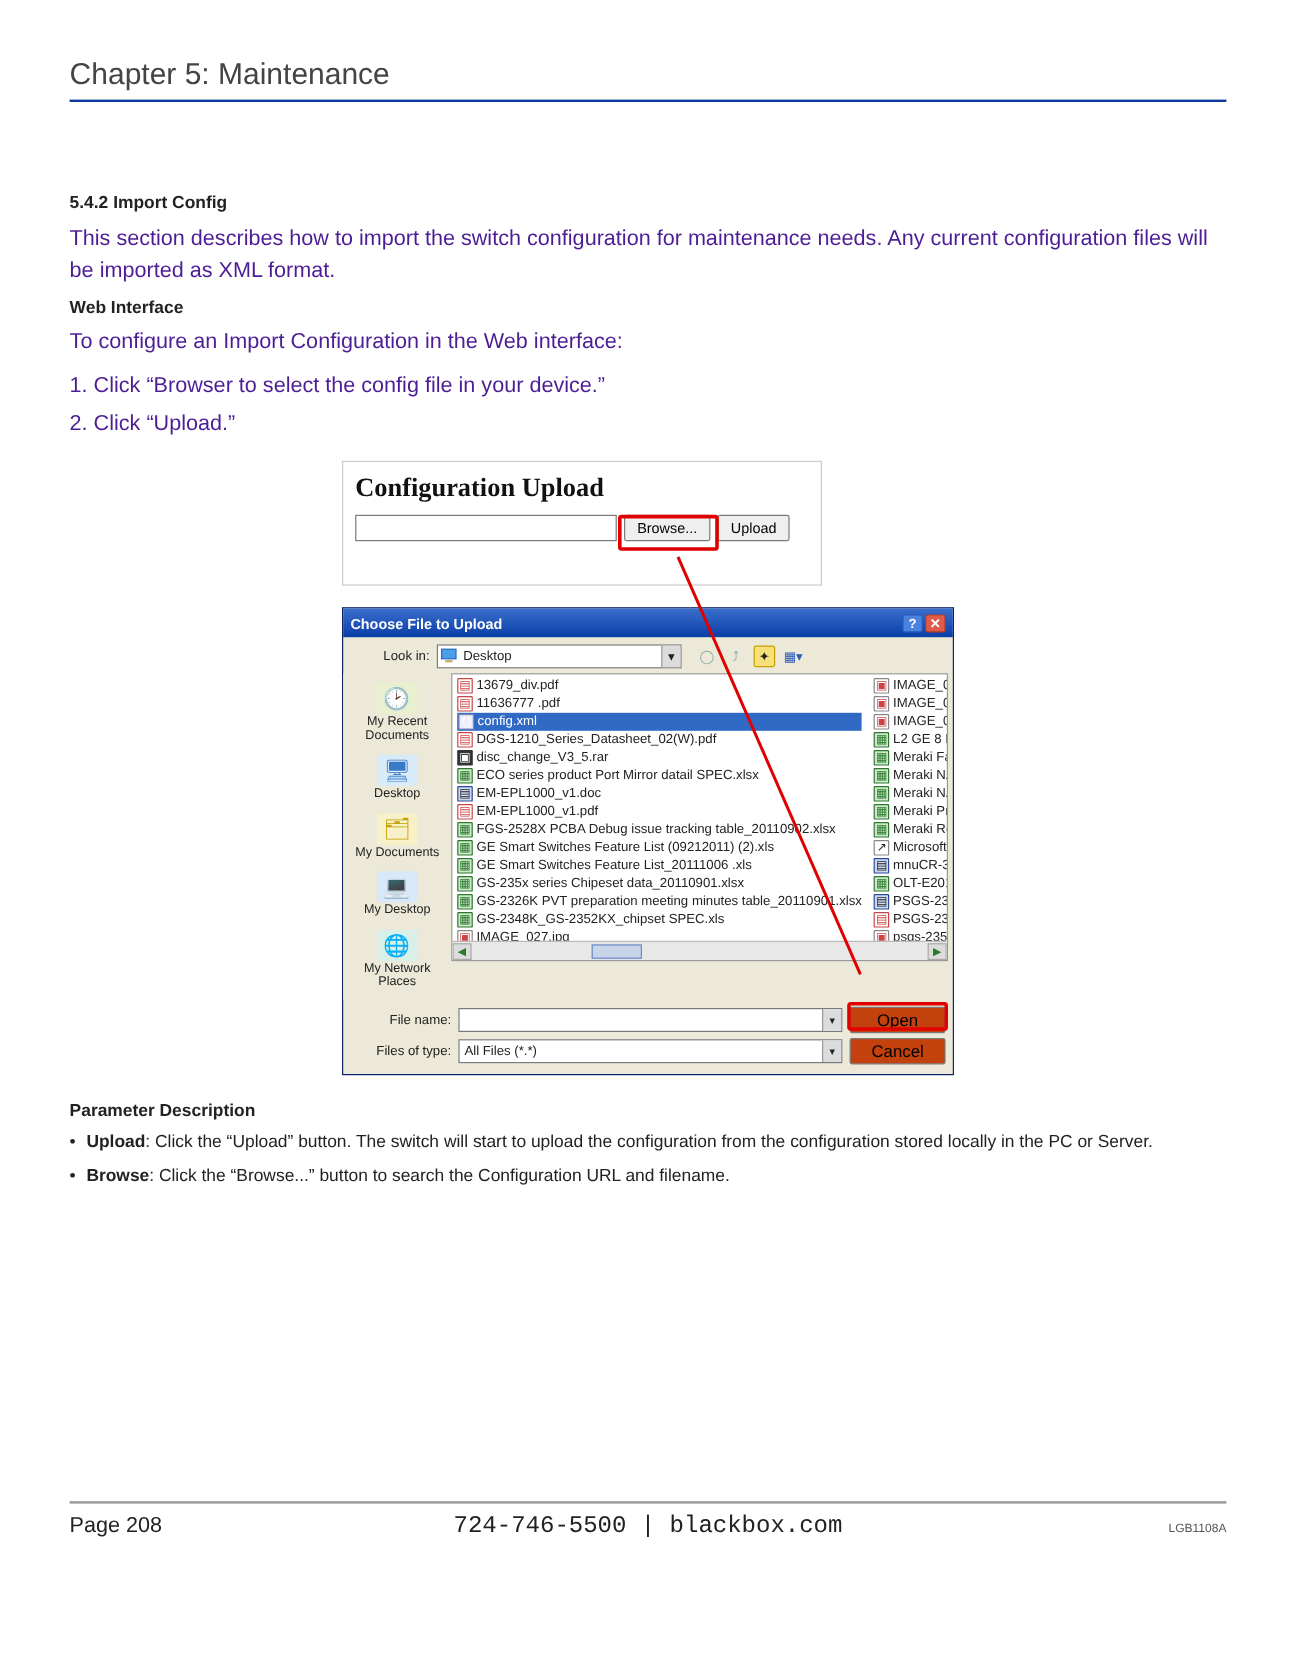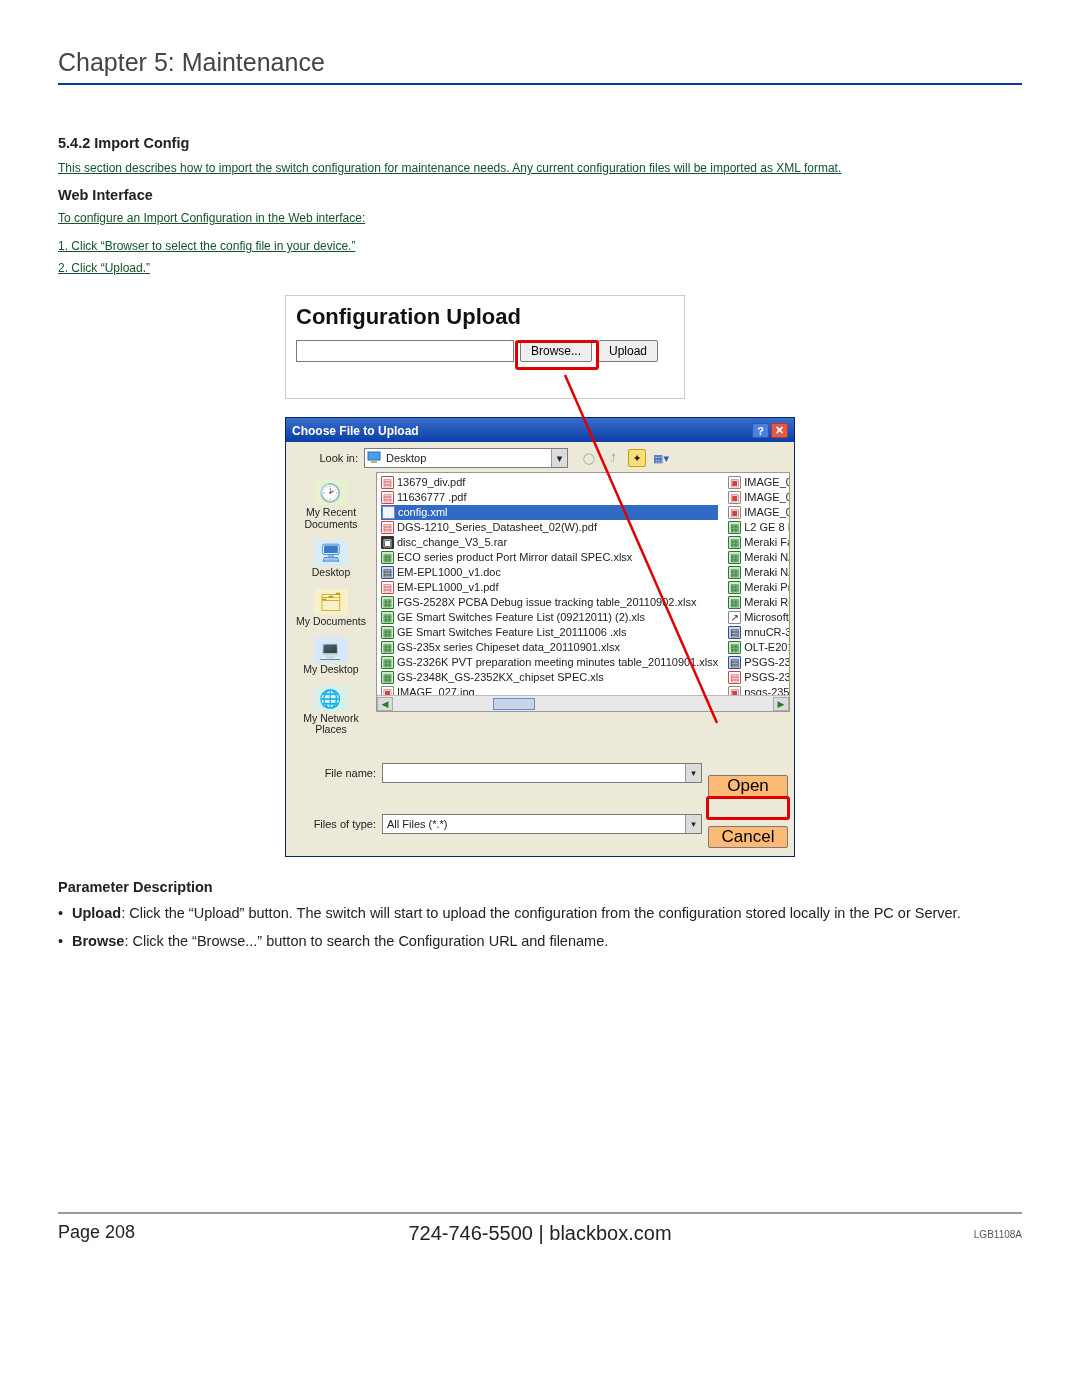--- a/index.html
+++ b/index.html
@@ -14,34 +14,33 @@
     padding: 48px 58px 30px 58px;
     min-height: 1360px;
     position: relative;
   }
   .chapter-title {
     font-size: 25px;
     font-weight: 400;
     color: #444;
     border-bottom: 2px solid #0a3a9e;
     padding-bottom: 6px;
-    margin-bottom: 50px;
+    margin-bottom: 76px;
   }
   .section-heading {
     font-weight: 600;
     font-size: 14.5px;
     margin-bottom: 8px;
     color: #222;
   }
   .body-text {
-    font-size: 12px;
+    font-size: 18px;
     line-height: 1.5;
     margin-bottom: 10px;
-    color: #14532d;
-    text-decoration: underline;
+    color: #4c1d95;
   }
   .sub-heading {
     font-weight: 600;
     font-size: 14.5px;
     margin-top: 4px;
     margin-bottom: 6px;
   }
   .num-list .body-text { margin-bottom: 4px; }
 
   
@@ -53,21 +52,21 @@
 
   
   .config-upload-panel {
     width: 400px;
     background: #fff;
     padding: 8px 10px 36px 10px;
     border: 1px solid #ccc;
     position: relative;
   }
   .config-upload-title {
-    font-family: Liberation Sans, sans-serif;
+    font-family: Liberation Serif, serif;
     font-weight: 700;
     font-size: 22px;
     color: #111;
     margin-bottom: 10px;
   }
   .upload-row { display: flex; align-items: center; gap: 6px; }
   .file-input {
     width: 218px; height: 22px;
     border: 1px solid #7a7a7a;
     background: #fff;
@@ -195,24 +194,23 @@
   }
   .bf-label { text-align: right; font-size: 11px; }
   .bf-input { background:#fff; border:1px solid #7a7a7a; height: 20px; position:relative; display:flex; align-items:center; padding-left:4px;}
   .bf-input .chev {
     position: absolute; right: 0; top: 0; bottom: 0;
     width: 16px; background: #dcdcdc;
     display:flex; align-items:center; justify-content:center;
     border-left: 1px solid #999; font-size:9px;
   }
   .bf-btn {
-    background:#fdba74; border:1px solid #7a7a7a;
-    height: 22px; font-size: 17px; cursor:pointer;
+    background:#c2410c; border:1px solid #7a7a7a;
+    height: 22px; font-size: 14px; cursor:pointer;
     border-radius:2px;
-    margin-top:25px;
   }
   .red-box-2 {
     position:absolute; border:3px solid #e00000; border-radius:3px;
     right: 4px; bottom: 36px;
     width: 84px; height: 24px; pointer-events:none;
   }
 
   
   .callout-line {
     position: absolute;
@@ -242,20 +240,21 @@
     margin-top: 260px;
     padding-top: 8px;
     display: flex; align-items: baseline;
     font-size: 15px;
   }
   .footer .page-no { font-size: 18px; }
   .footer .center {
     position: absolute; left: 0; right: 0;
     text-align: center; font-size: 20px; font-weight: 500;
     pointer-events:none;
+    font-family:Liberation Mono, monospace;
   }
   .footer .model {
     margin-left: auto; font-size: 10px; color:#555;padding-left:20px;
   }
 
   svg.desktop-ico { width:16px; height:14px; }
 </style>
 </head>
 <body>
 

